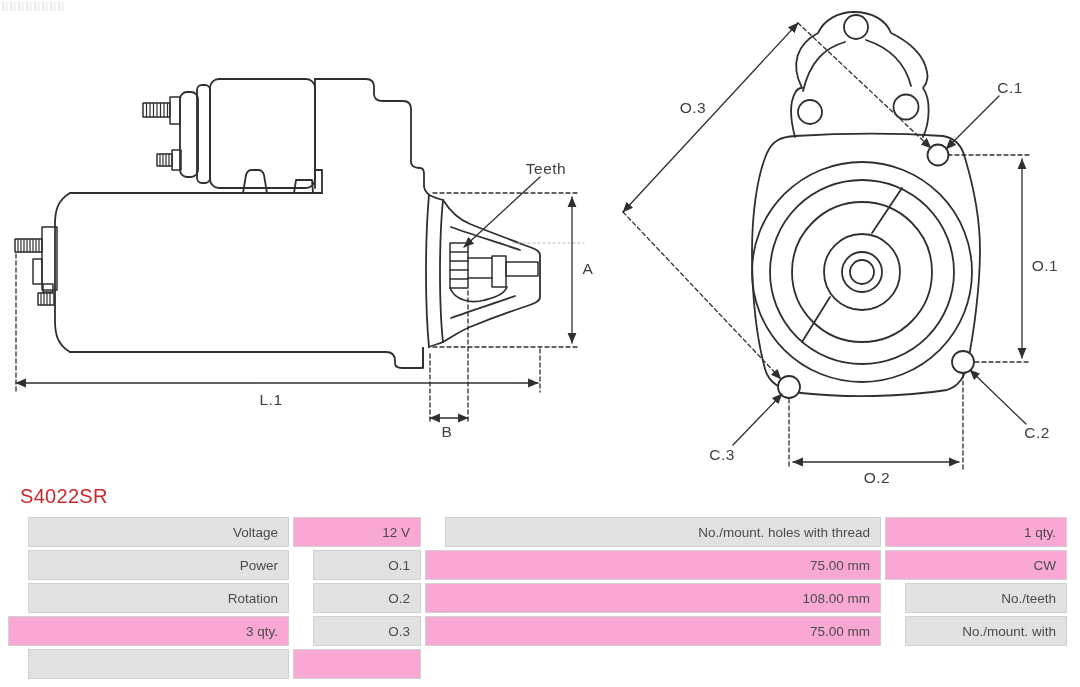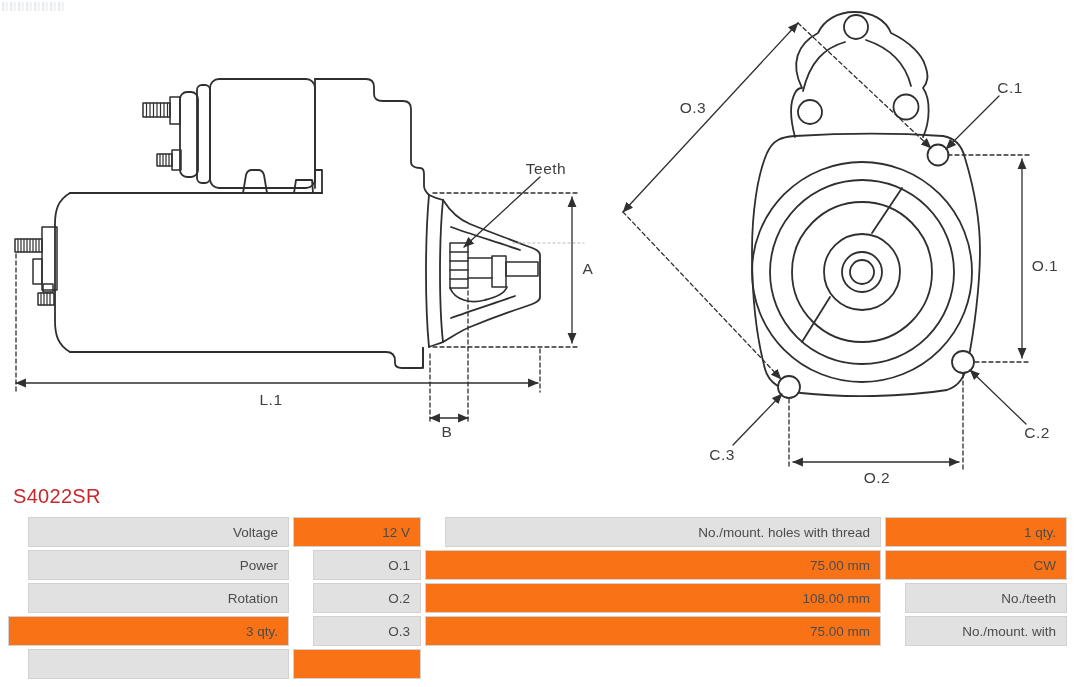--- a/index.html
+++ b/index.html
@@ -4,30 +4,30 @@
 <style>
   html,body{margin:0;padding:0;background:#fff;}
   .canvas{position:relative;width:1080px;height:687px;background:#ffffff;
           font-family:"Liberation Sans",sans-serif;overflow:hidden;}
   .watermark{position:absolute;left:2px;top:2px;width:64px;height:9px;opacity:.55;
     background:repeating-linear-gradient(90deg,
       rgba(130,155,195,.35) 0 2px, rgba(244,234,205,.45) 2px 4px,
       rgba(160,180,210,.30) 4px 6px, rgba(255,255,255,.15) 6px 8px);}
   svg text{font-family:"Liberation Sans",sans-serif;}
   .dim-label{font-size:15.5px;fill:#3e3e3e;letter-spacing:.5px;}
-  .part-number{position:absolute;left:13px;top:485px;font-size:20px;line-height:22px;
+  .part-number{position:absolute;left:20px;top:485px;font-size:20px;line-height:22px;
                color:#c9282d;letter-spacing:.3px;}
   .spec-table{position:absolute;left:8px;top:517px;display:grid;
               grid-template-columns:281px 128px 456px 182px;
               grid-auto-rows:30px;row-gap:3px;column-gap:4px;}
   .cell{box-sizing:border-box;display:flex;align-items:center;justify-content:flex-end;
         padding-right:10px;font-size:13.5px;color:#4c4c4c;border:1px solid #d2d2d2;
         white-space:nowrap;overflow:hidden;}
   .cell.label{background:#e1e1e1;margin-left:20px;}
-  .cell.value{background:#f97316;}
+  .cell.value{background:#f9a8d4;}
 </style>
 </head>
 <body>
 
 <div class="canvas">
 
   <div class="watermark"></div>
 
   <svg width="1080" height="512" viewBox="0 0 1080 512" style="position:absolute;left:0;top:0;">
     <defs>

